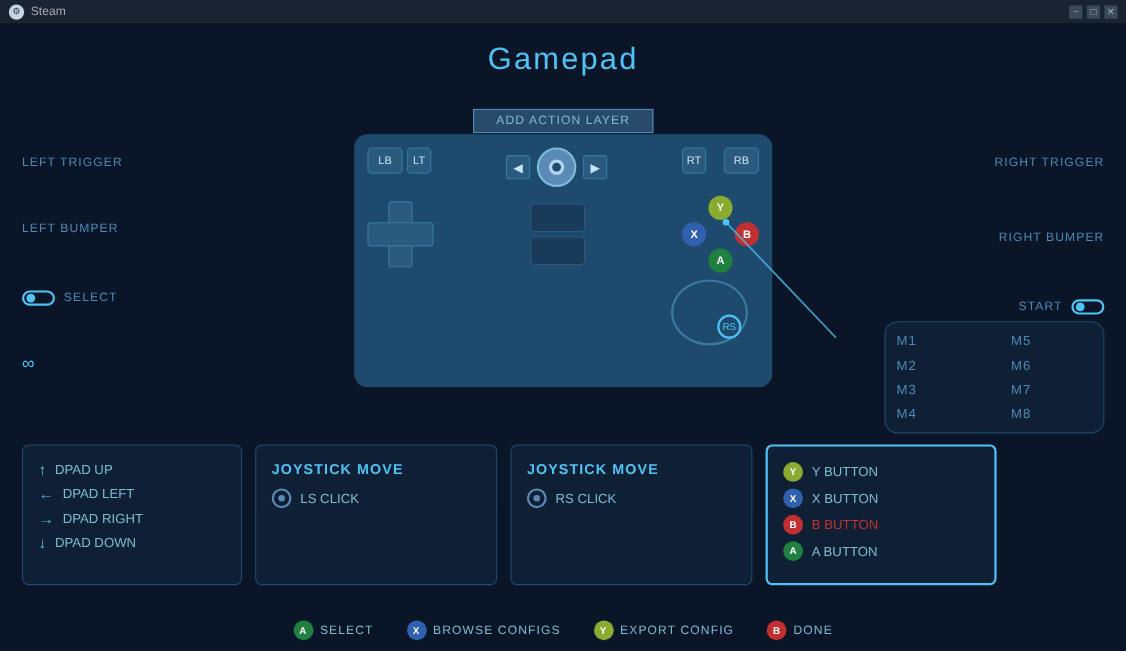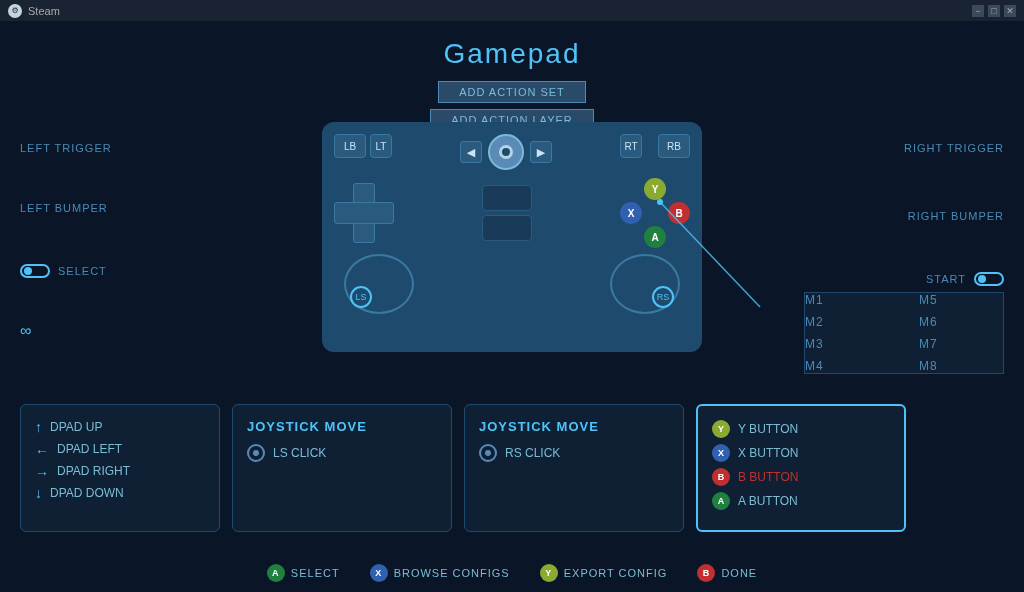--- a/index.html
+++ b/index.html
@@ -349,21 +349,22 @@
     }
 
     
     .macro-area {
       position: absolute;
       top: 270px;
       right: 20px;
       width: 200px;
       background: #0f2035;
       border: 1px solid #1e4a6e;
-      border-radius: 0;
+      border-radius: 12px;
+      padding: 10px;
       display: grid;
       grid-template-columns: 1fr 1fr;
       gap: 8px 30px;
     }
     .macro-btn {
       font-size: 12px;
       color: #4a8ab5;
       letter-spacing: 1px;
     }
 
@@ -487,21 +488,20 @@
     <button class="titlebar-btn">−</button>
     <button class="titlebar-btn">□</button>
     <button class="titlebar-btn">✕</button>
   </div>
 </div>
 
 <div class="main">
 
   <div class="header">
     <div class="header-title">Gamepad</div>
-    <button class="header-btn">ADD ACTION SET</button>
     <br>
     <button class="header-btn">ADD ACTION LAYER</button>
   </div>
 
   <div class="left-labels" style="position:absolute;top:120px;left:20px;">
     <div class="side-label" style="margin-bottom:48px;">LEFT TRIGGER</div>
     <div class="side-label" style="margin-bottom:50px;">LEFT BUMPER</div>
     <div class="side-label select-label">
       <span class="toggle-icon"></span>
       <span>SELECT</span>
@@ -555,23 +555,20 @@
 
       <div class="ctrl-abxy">
         <button class="abxy-btn btn-y">Y</button>
         <button class="abxy-btn btn-x">X</button>
         <button class="abxy-btn btn-b">B</button>
         <button class="abxy-btn btn-a">A</button>
       </div>
     </div>
 
     <div class="ctrl-bottom">
-      <div class="ctrl-touchpad">
-        <div class="ctrl-touchpad-label">LS</div>
-      </div>
       <div style="width:40px;"></div>
       <div class="ctrl-touchpad-right">
         <div class="ctrl-touchpad-label">RS</div>
       </div>
     </div>
   </div>
 
   <svg class="connection-line" style="position:absolute;top:100px;left:0;width:100%;height:300px;pointer-events:none;">
     <line x1="660" y1="80" x2="760" y2="185" stroke="#4fc3f7" stroke-width="1.5" opacity="0.8"></line>
     <circle cx="660" cy="80" r="3" fill="#4fc3f7"></circle>

